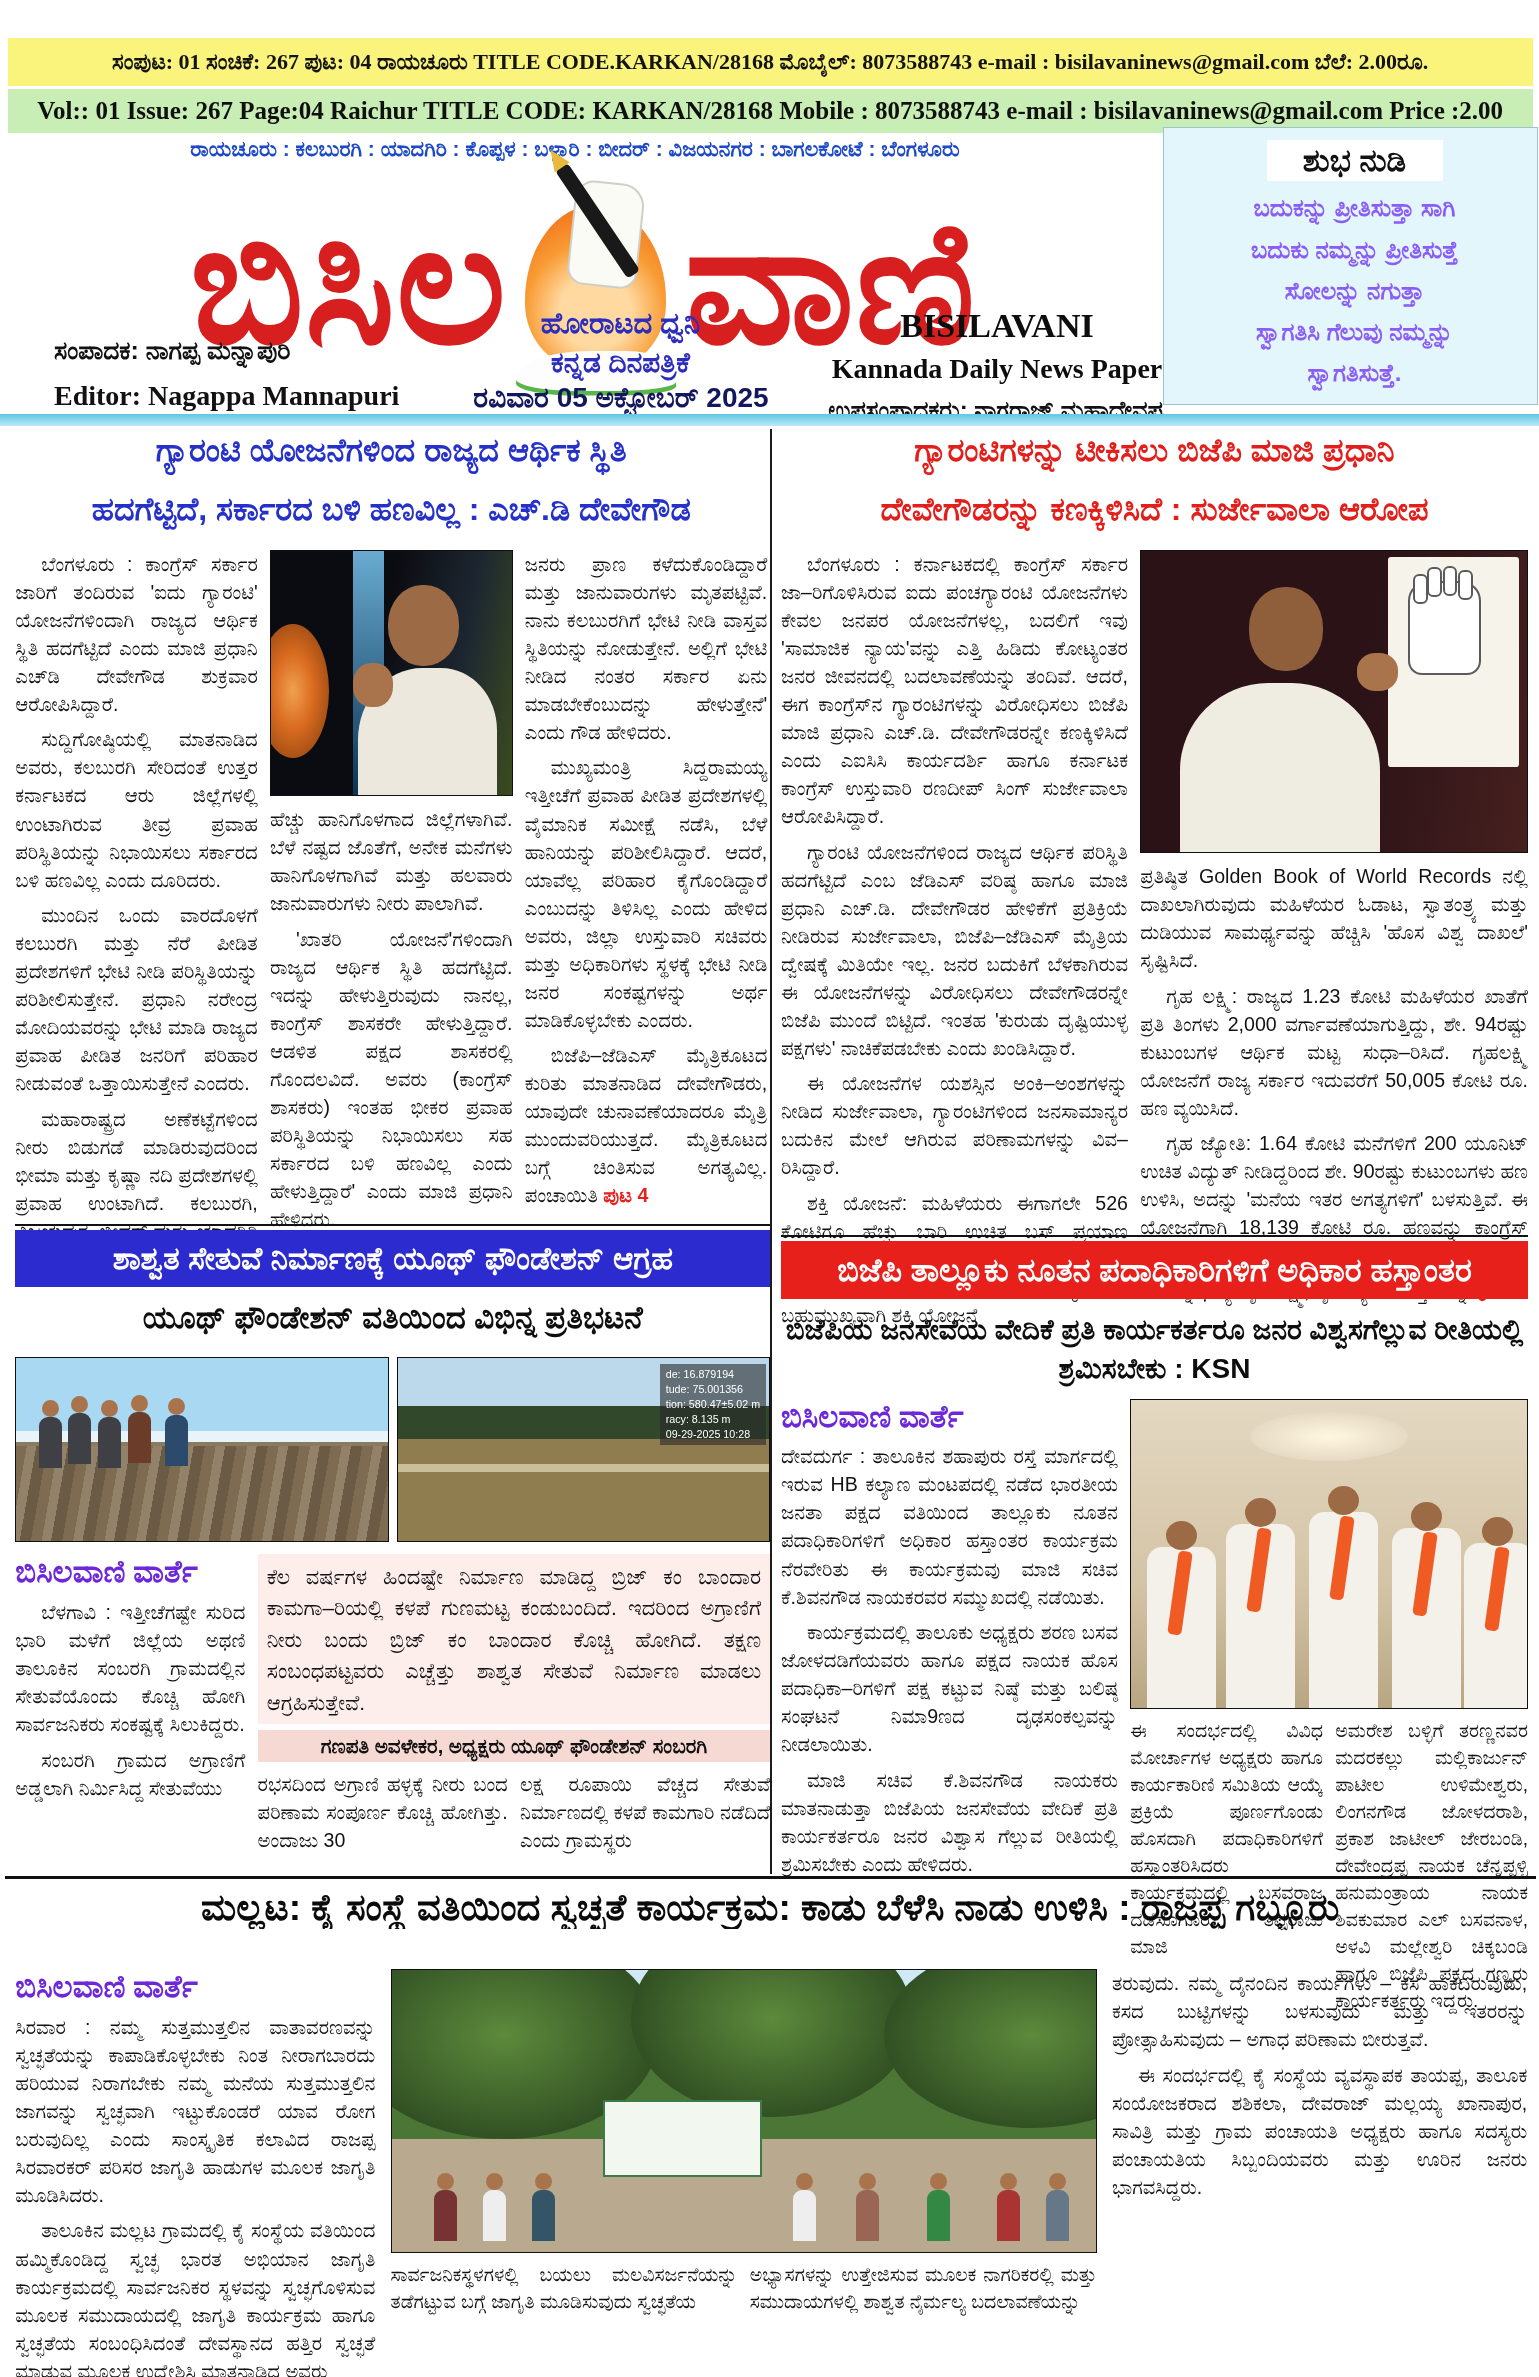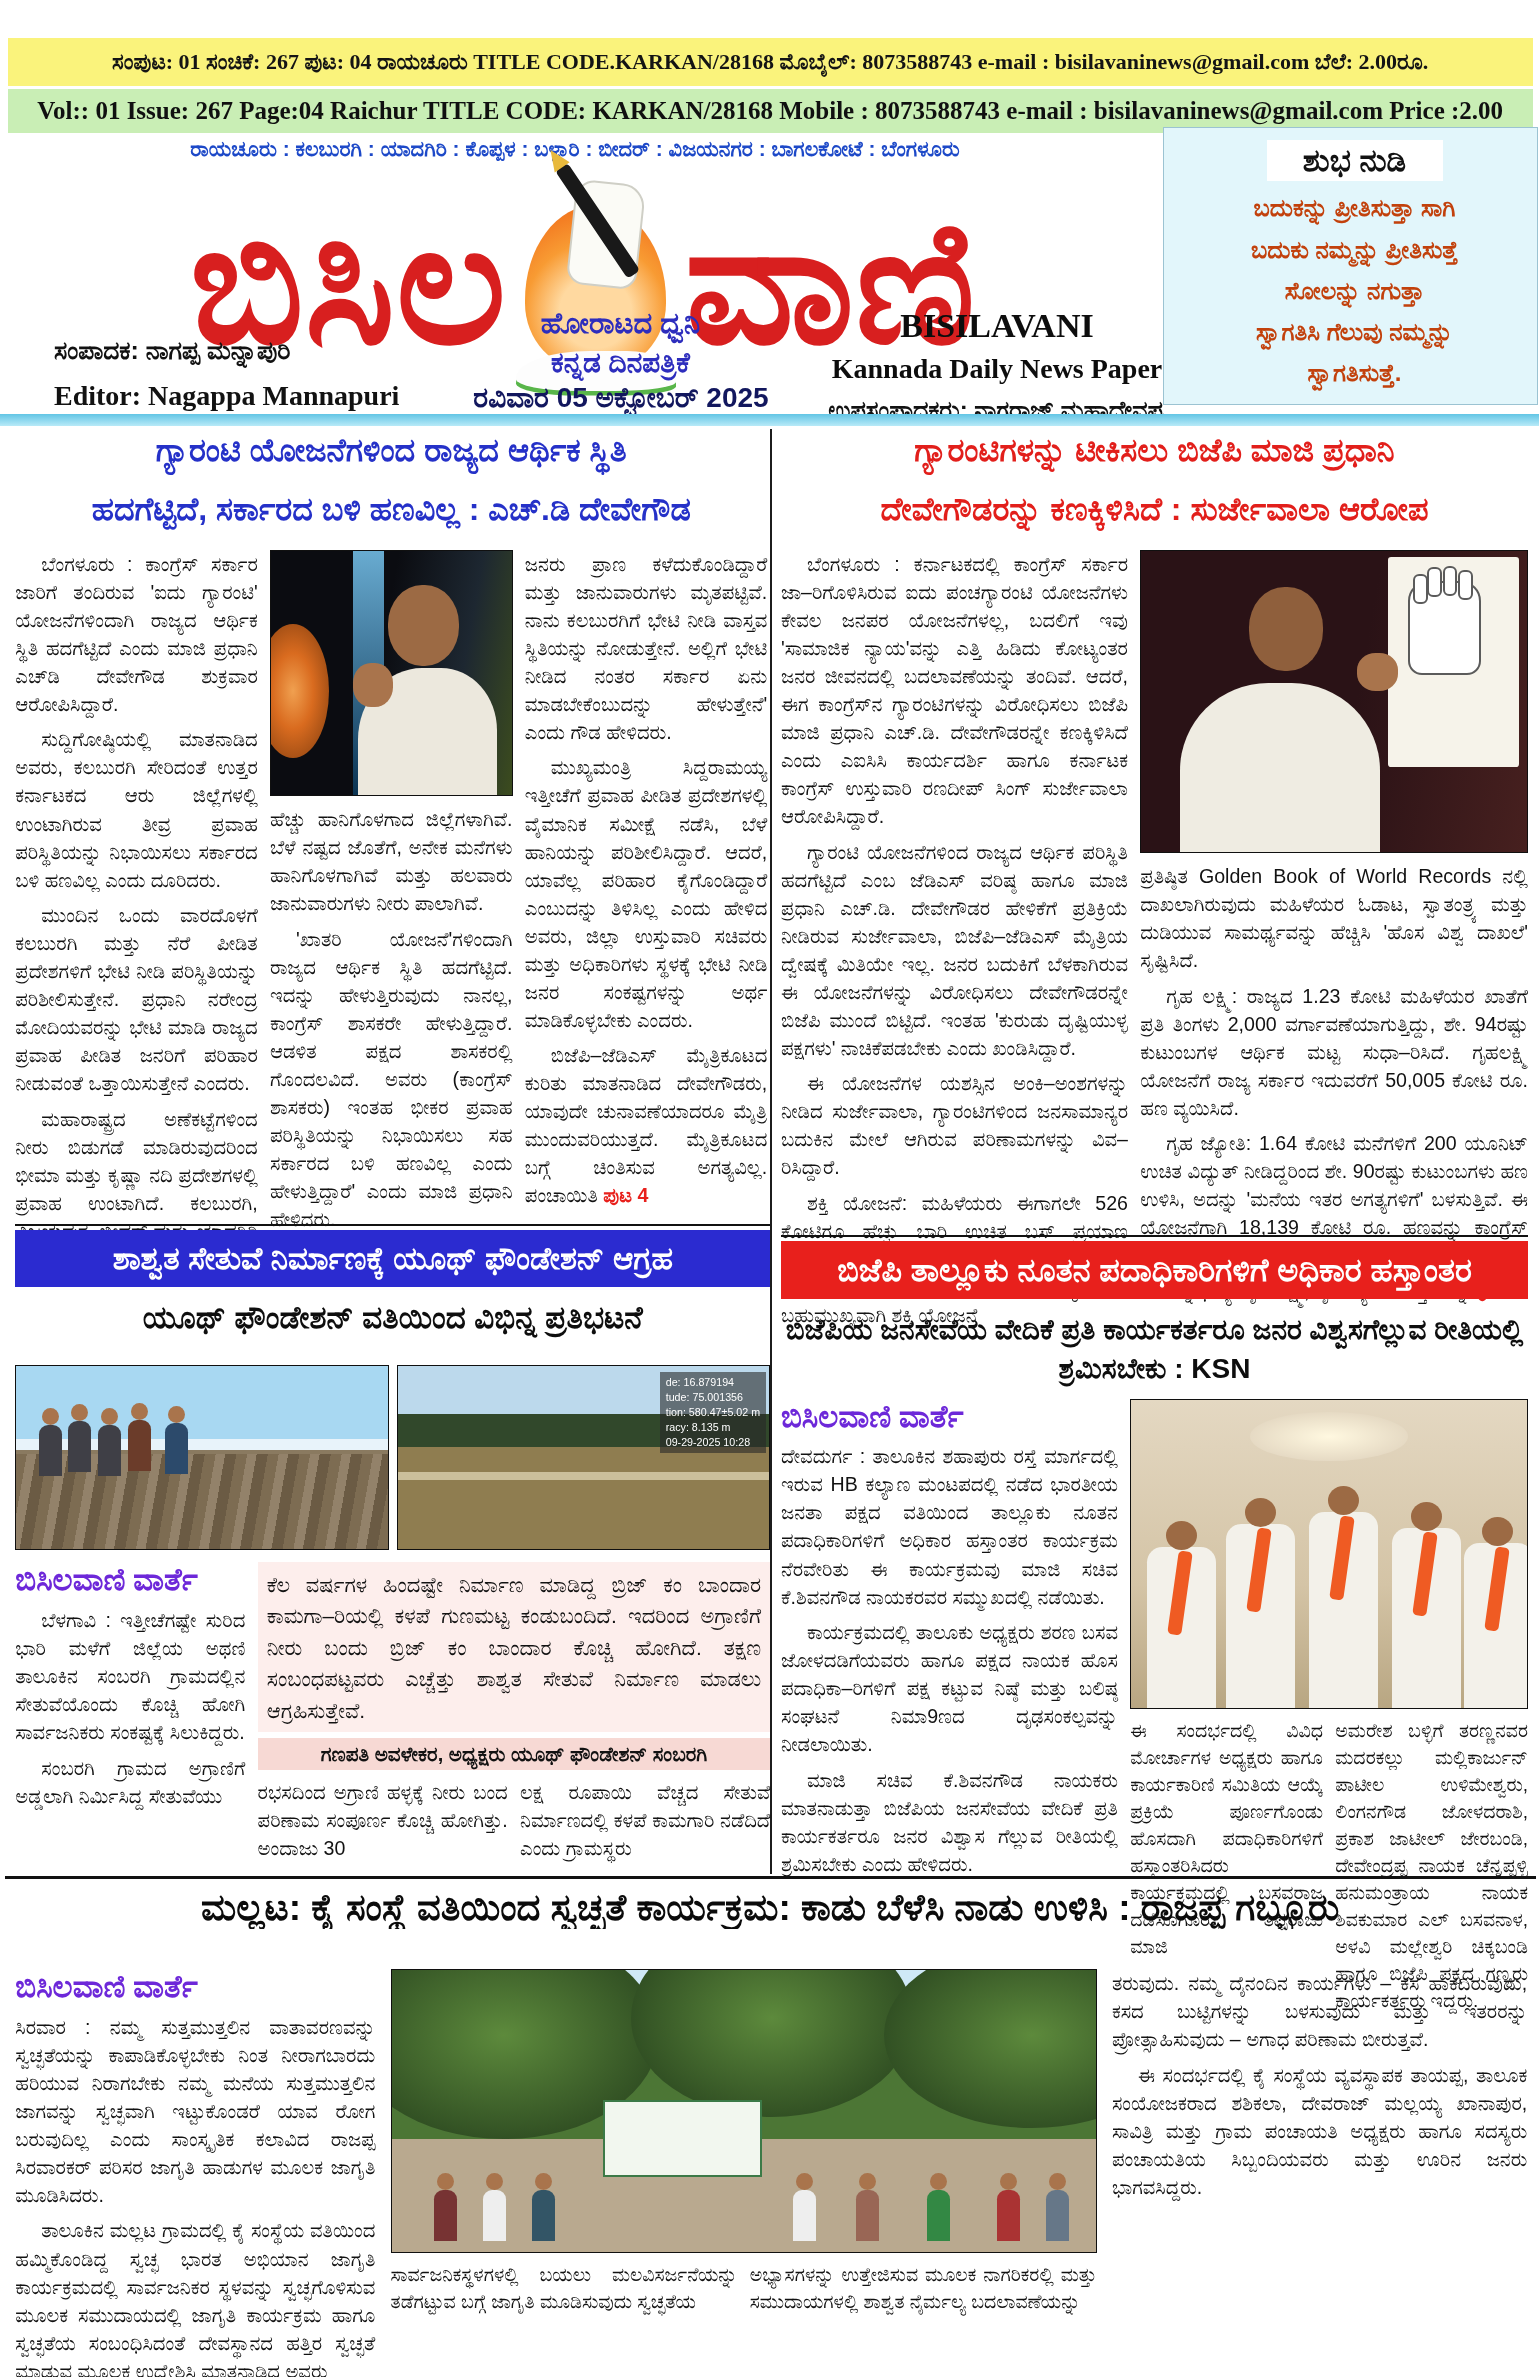--- a/index.html
+++ b/index.html
@@ -31,21 +31,21 @@
   .subtitle-en{left:813px;top:353px;width:368px;font-size:28px;font-weight:bold;font-family:"Liberation Serif",serif;color:#0d0d0d;}
   .editor-kn{left:54px;top:336px;font-size:25px;font-weight:bold;}
   .editor-en{left:54px;top:380px;font-size:28px;font-weight:bold;font-family:"Liberation Serif",serif;}
   .date-line{left:414px;top:382px;width:414px;font-size:28px;font-weight:bold;color:#12175e;}
   .subeditor{left:805px;top:396px;width:383px;font-size:24px;font-weight:bold;}
 
   
   .quote-box{left:1163px;top:127px;width:365px;height:276px;background:#e2f6fb;border:0.8px solid #9bc3d2;padding-left:8px;}
   .quote-title{width:176px;height:41px;margin:12.3px auto 6.1px;background:#ffffff;display:flex;align-items:center;justify-content:center;
                font-size:31px;font-weight:bold;}
-  .quote-lines{font-size:24px;font-weight:bold;line-height:1.72;text-align:center;color:#c2410c;}
+  .quote-lines{font-size:24px;font-weight:bold;line-height:1.72;text-align:center;color:#8b5cf6;}
 
   .strip-cyan{left:0;top:414px;width:1540px;height:12.3px;background:linear-gradient(#62c5e5,#b8eaf8);}
   .vdiv{left:770px;top:429px;width:2.3px;height:1445px;background:#1c1c1c;}
   .hrule{height:2.3px;background:#111;}
 
   
   .body-p{font-size:19.6px;line-height:1.43;text-align:justify;margin:0 0 7.7px;text-indent:26px;}
   .body-p.noind{text-indent:0;}
   .agency{color:#6d28d9;font-size:31px;font-weight:bold;margin:0 0 7.7px;font-family:Liberation Serif, serif;}
   .jump{color:#e8201c;font-weight:bold;}
@@ -218,21 +218,21 @@
       </div>
     </div>
   </div>
 
   <div class="abs hrule" style="left:15.3px;top:1224px;width:755px;"></div>
   <div class="abs hrule" style="left:781px;top:1235px;width:747px;"></div>
 
   <div class="abs art-bridge">
     <div class="banner-blue">ಶಾಶ್ವತ ಸೇತುವೆ ನಿರ್ಮಾಣಕ್ಕೆ ಯೂಥ್ ಫೌಂಡೇಶನ್ ಆಗ್ರಹ</div>
     <div class="subhead-black ctr" style="margin-top:7.7px;">ಯೂಥ್ ಫೌಂಡೇಶನ್ ವತಿಯಿಂದ ವಿಭಿನ್ನ ಪ್ರತಿಭಟನೆ</div>
-    <div class="cols" style="margin-top:24px;gap:7.7px;">
+    <div class="cols" style="margin-top:16px;gap:7.7px;">
       <div class="col">
         <div class="ph ph-flood">
           <span class="rubble"></span>
           <span class="fig" style="left:6%;bottom:40%;"></span>
             <span class="fig" style="left:14%;bottom:42%;"></span>
           <span class="fig" style="left:22%;bottom:40%;"></span>
             <span class="fig" style="left:30%;bottom:43%;background:#6b3c2a;"></span>
           <span class="fig" style="left:40%;bottom:41%;background:#2c4a6b;"></span>
         </div>
       </div>

